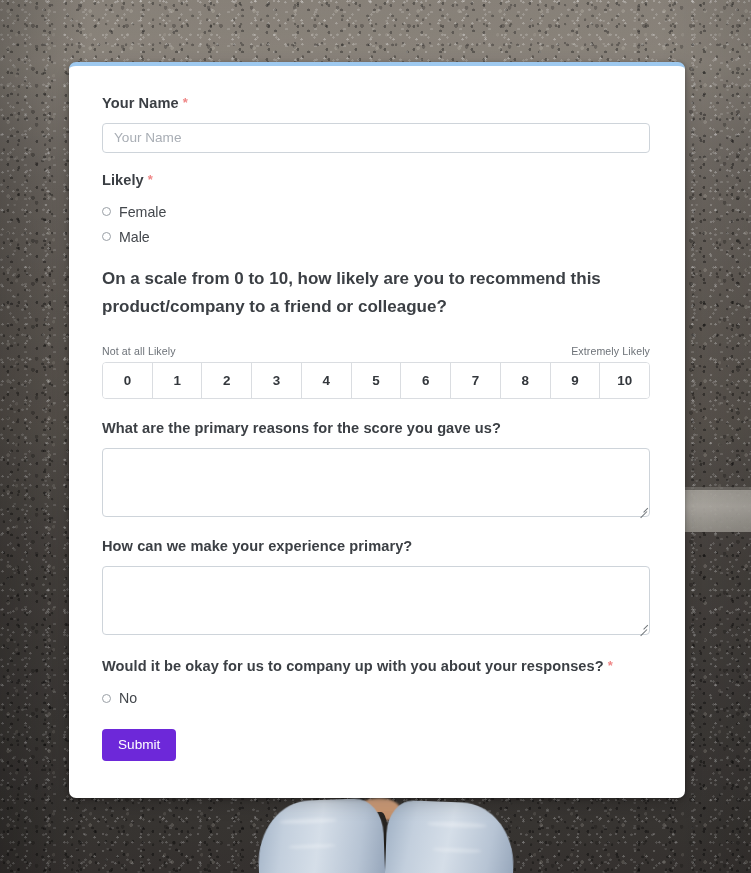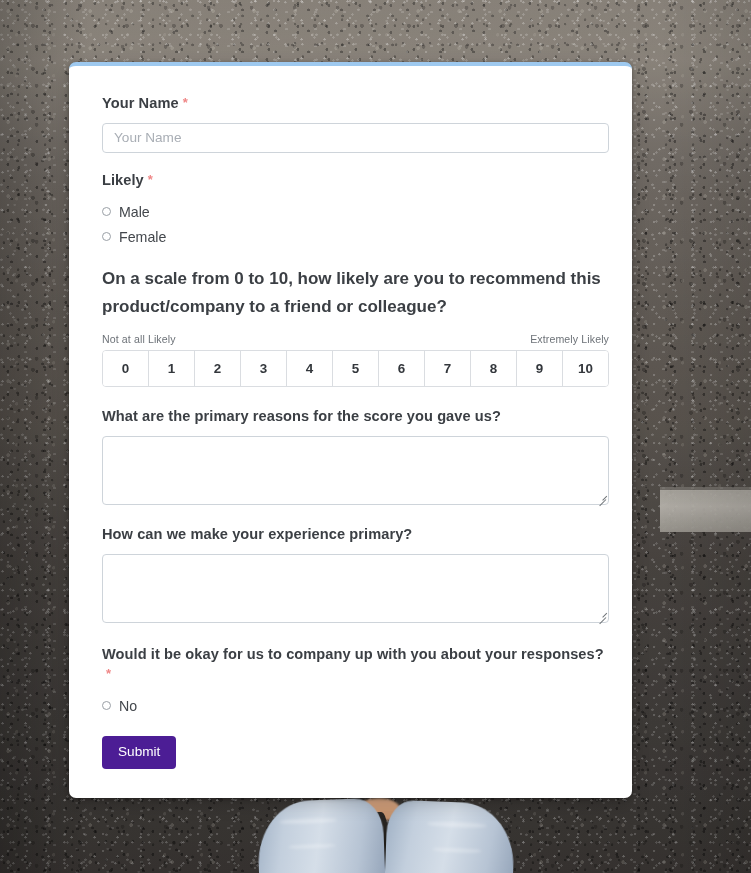--- a/index.html
+++ b/index.html
@@ -122,26 +122,26 @@
     width: 17px; height: 61px;
     background: linear-gradient(180deg,#2a2724,#15130f);
     border-radius: 40% 40% 10% 10%;
     filter: blur(.6px);
   }
 
   
   #survey-card {
     position: absolute;
     left: 69px; top: 62px;
-    width: 563px; height: 736px;
+    width: 616px; height: 736px;
     background: #ffffff;
     border-radius: 7px;
     border-top: 4px solid #9ec9ef;
     box-shadow: 0 1px 4px rgba(0,0,0,.30), 0 6px 18px rgba(0,0,0,.18);
-    padding: 28px 23px 0 33px;
+    padding: 28px 35px 0 33px;
     overflow: hidden;
   }
 
   .field-block { margin-bottom: 0; }
 
   .field-label {
     font-size: 14.6px;
     color: #3b3f44;
     font-weight: 600;
     line-height: 1.35;
@@ -195,21 +195,21 @@
     font-size: 17px;
     color: #3b3f44;
     font-weight: 600;
     line-height: 1.62;
     margin: 0;
   }
 
   .nps-anchors {
     display: flex;
     justify-content: space-between;
-    margin: 13px 0 5px 0;
+    margin: 25px 0 5px 0;
     gap: 23px;
   }
   .nps-anchors span {
     font-size: 10.6px;
     color: #6d7278;
     letter-spacing: .01em;
   }
 
   .nps-scale {
     display: flex;
@@ -266,21 +266,21 @@
     height: 1px;
     background: #6f7478;
     transform-origin: right center;
     transform: rotate(-45deg);
   }
   .resize-grip i:nth-child(1) { bottom: 2px;  width: 9px; }
   .resize-grip i:nth-child(2) { bottom: 5.5px; width: 5.5px; }
 
   .submit-btn {
     display: inline-block;
-    background: #4c1d95;
+    background: #6d28d9;
     color: #ffffff;
     font-size: 13.6px;
     font-family: "Liberation Sans", sans-serif;
     border: none;
     border-radius: 4px;
     padding: 8px 16px;
     cursor: pointer;
     line-height: 1.2;
   }
   .sp-16 { height: 16px; }
@@ -323,25 +323,25 @@
 
   <div class="sp-18"></div>
 
   
   <div class="field-block">
     <div class="field-label">
       <span>Likely</span><span class="req-star">*</span>
     </div>
     <div class="radio-row">
       <span class="radio-dot"></span>
-      <span class="radio-text">Male</span>
+      <span class="radio-text">Female</span>
     </div>
     <div class="radio-row">
       <span class="radio-dot"></span>
-      <span class="radio-text">Female</span>
+      <span class="radio-text">Male</span>
     </div>
   </div>
 
   <div class="sp-16"></div>
 
   
   <div class="field-block">
     <div class="nps-question">On a scale from 0 to 10, how likely are you to recommend this product/company to a friend or colleague?</div>
     <div class="nps-anchors">
       <span>Not at all Likely</span>

